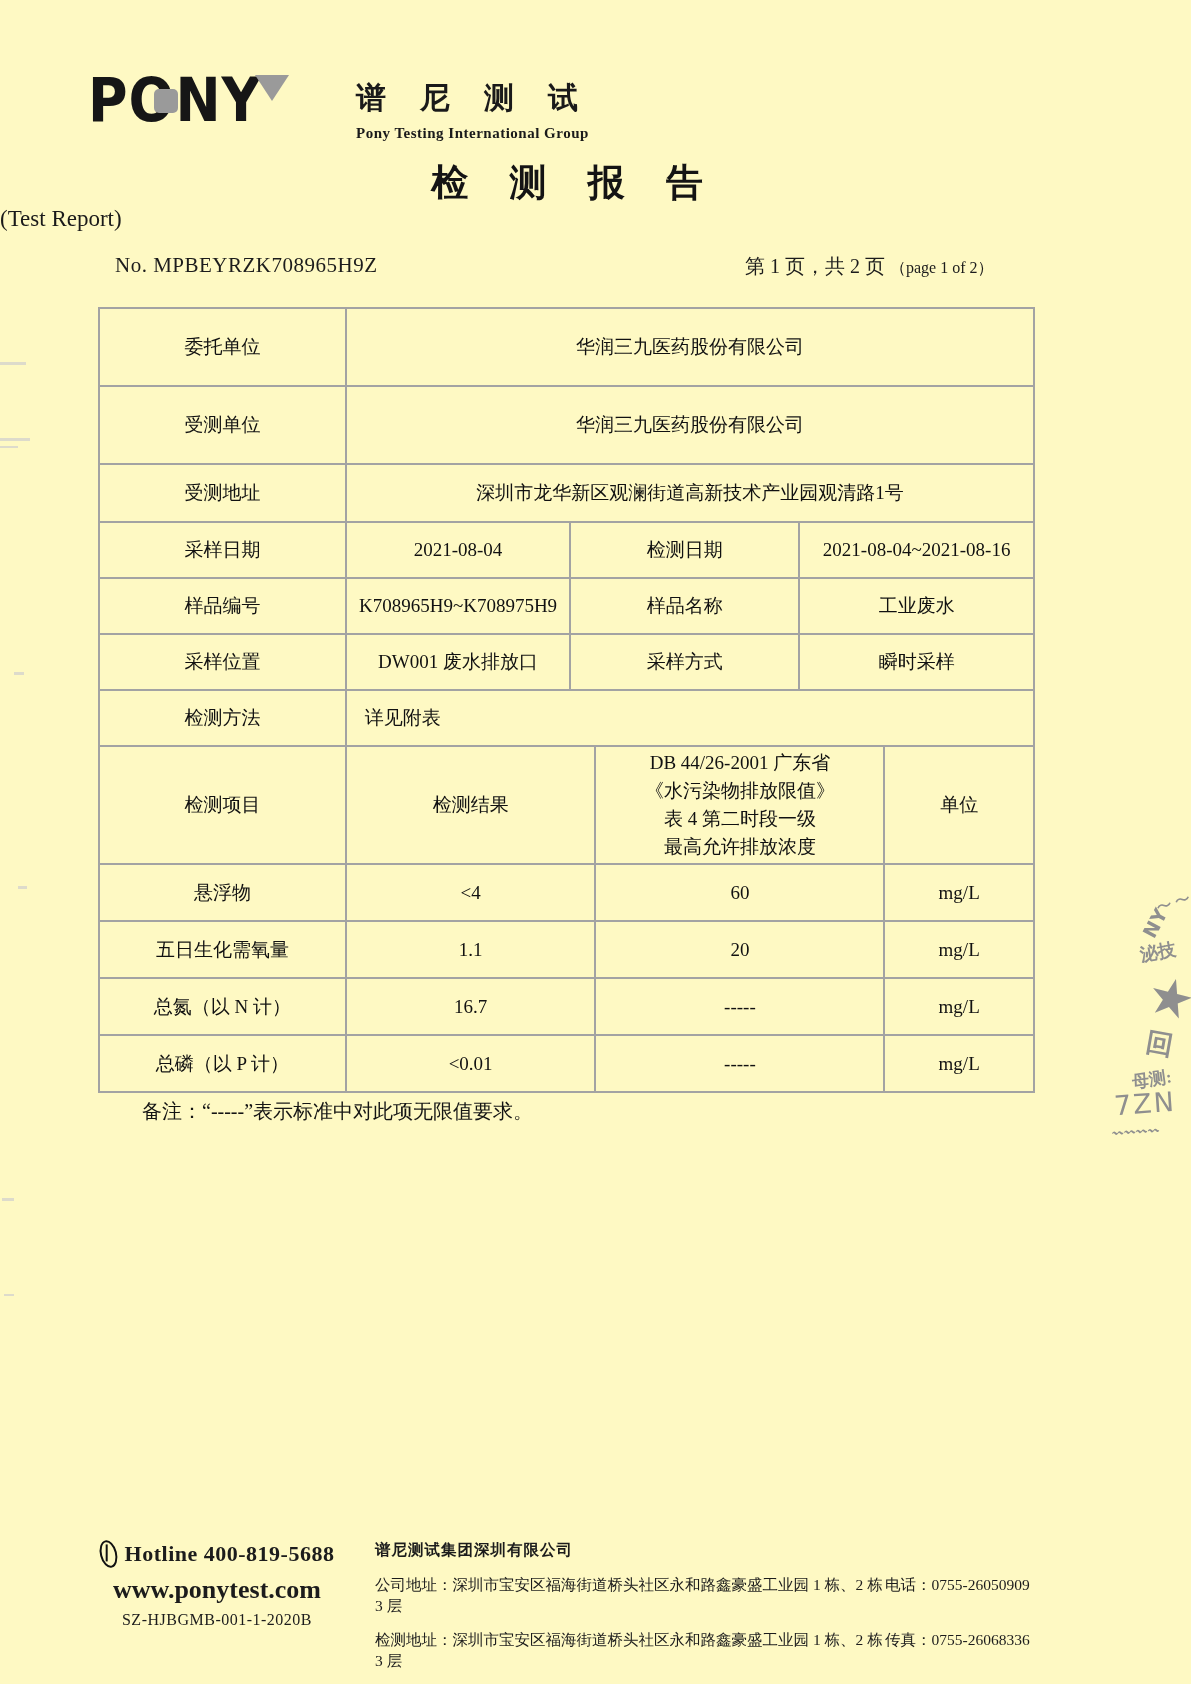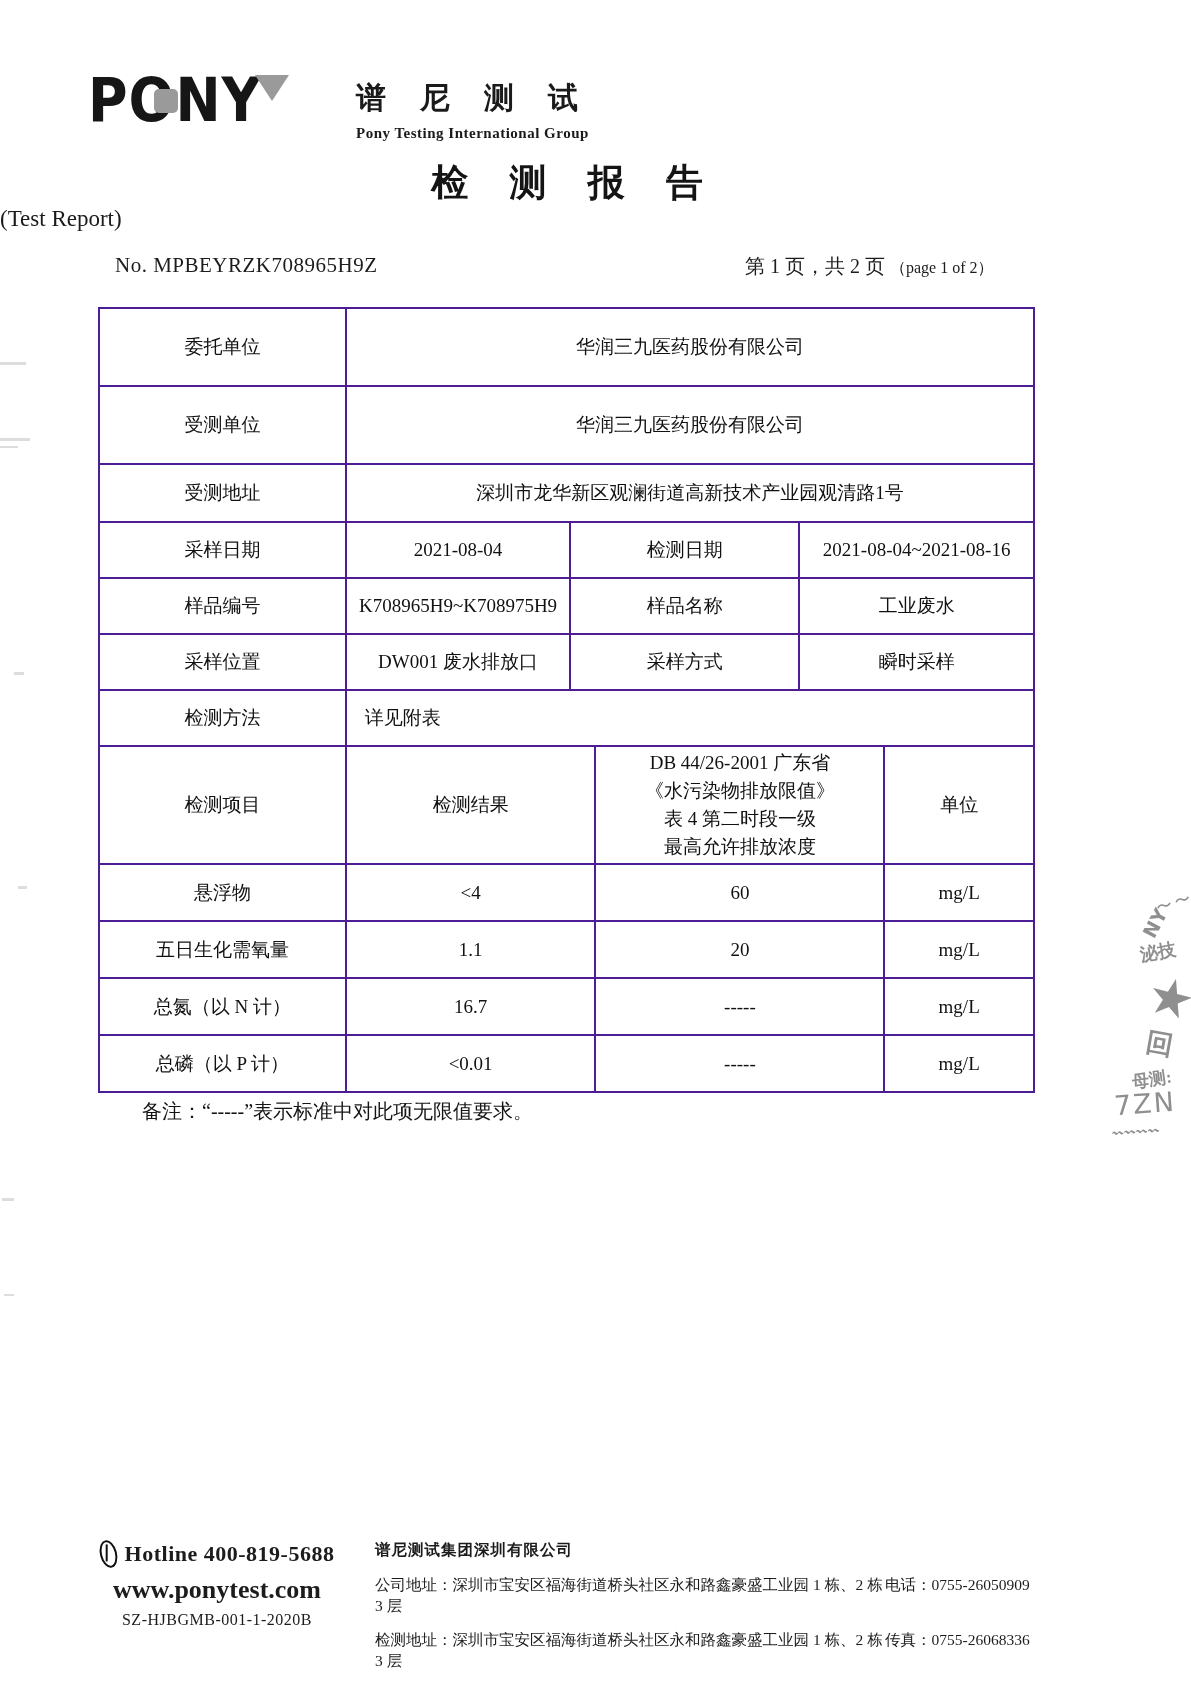--- a/index.html
+++ b/index.html
@@ -1,20 +1,20 @@
 <!DOCTYPE html>
 <html><head>
 <meta charset="utf-8">
 <style>
   html,body{margin:0;padding:0;background:#e8e8e8;}
   .page{
     position:relative;
     width:1191px;height:1684px;
     margin:0 auto;
-    background:#ffffff;
+    background:#fef9c3;
     overflow:hidden;
     font-family:"Liberation Serif","DejaVu Serif",serif;
     color:#1c1c1c;
   }
   
   .logo-row{position:absolute;left:88px;top:70px;display:flex;align-items:flex-start;}
   .wordmark-wrap{position:relative;width:240px;height:66px;}
   .wordmark{
     font-family:"DejaVu Sans","Liberation Sans",sans-serif;
     font-weight:900;font-size:60px;line-height:60px;letter-spacing:1px;
@@ -29,21 +29,21 @@
   
   .title-cn{position:absolute;top:158px;left:0;width:1150px;text-align:center;
     font-size:37px;font-weight:700;letter-spacing:16px;color:#141414;}
   .title-en{position:absolute;top:206px;left:0;width:1150px;text-align:left;font-size:23px;color:#1a1a1a;}
   
   .report-no{position:absolute;left:115px;top:253px;font-size:21px;letter-spacing:0.5px;}
   .page-info{position:absolute;left:745px;top:253px;font-size:20px;}
   .page-info .en{font-size:16px;}
   
   .tbl{position:absolute;left:98px;width:937px;border-collapse:collapse;table-layout:fixed;}
-  .tbl td{border:2px solid #4c1d95;text-align:center;vertical-align:middle;
+  .tbl td{border:2px solid #a3a3a3;text-align:center;vertical-align:middle;
     font-size:19px;color:#111;padding:0;}
   .tbl-info{top:307px;}
   .tbl-result{top:745px;}
   .val-left{text-align:left !important;padding-left:18px !important;}
   .limit-cell{line-height:28px;font-size:19px;}
   
   .note{position:absolute;left:100px;top:1098px;font-size:20px;font-weight:400;color:#141414;margin-left:42px;}
   
   .stamp span{position:absolute;color:#8f8f8f;}
   .st-f1{left:1156px;top:893px;font-size:16px;transform:rotate(-18deg);letter-spacing:3px;}

